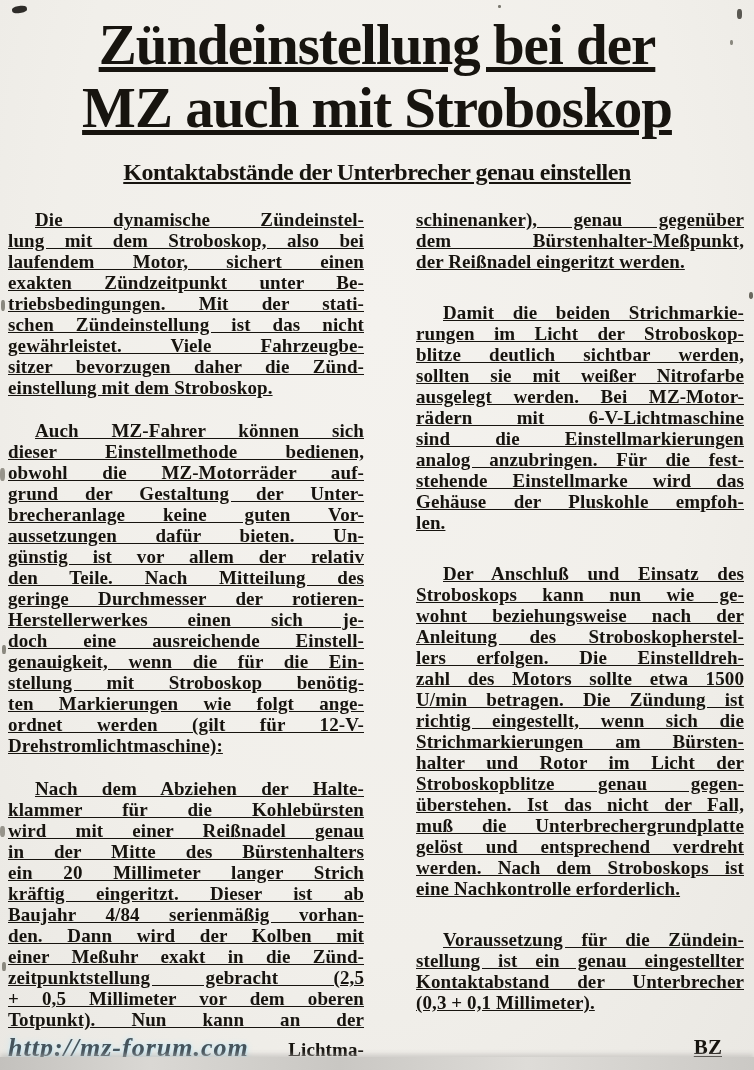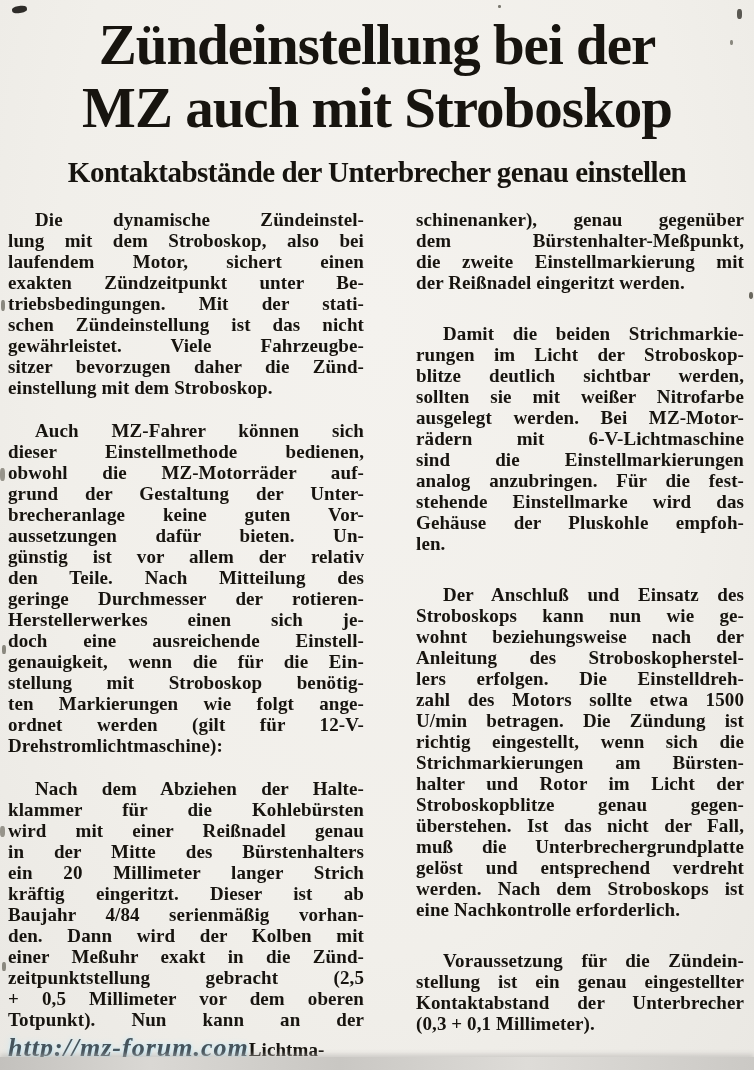--- a/index.html
+++ b/index.html
@@ -10,33 +10,34 @@
   }
   html,body{margin:0;padding:0;background:#888;}
   .page{
     position:relative;
     width:754px;height:1070px;
     margin:0 auto;
     background:radial-gradient(ellipse at 50% 30%, #f4f2ee 0%, var(--paper) 60%, #eae8e3 100%);
     color:var(--ink);
     font-family:"Liberation Serif","DejaVu Serif",serif;
     overflow:hidden;
+    text-decoration:underline;
   }
   .headline{
     text-align:center;
     font-weight:700;
     font-size:57px;
     line-height:63px;
     letter-spacing:-1px;
     padding-top:13px;
   }
   .subhead{
     text-align:center;
     font-weight:700;
-    font-size:29px;
+    font-size:24px;
     line-height:32px;
     margin-top:17px;
     letter-spacing:-0.5px;
   }
   .columns{
     display:flex;
     gap:24px;
     padding:0 10px 0 8px;
     margin-top:21px;
   }
@@ -47,21 +48,21 @@
     line-height:21px;
     font-weight:700;
     letter-spacing:0.1px;
   }
   .para{margin-bottom:22px;}
   .col-right .para{margin-bottom:30px;margin-left:28px;}
   .line.just{text-align:justify;text-align-last:justify;}
   .line.indent{text-indent:27px;}
   .wm-line{
     display:flex;
-    justify-content:flex-start;
+    justify-content:space-between;
     align-items:baseline;
     line-height:27px;
     margin-top:4px;
   }
   .watermark{
     font-style:italic;
     font-weight:700;
     font-size:26px;
     letter-spacing:1px;
     color:var(--watermark);
@@ -144,21 +145,20 @@
               <span>Lichtma-</span>
             </div>
           </div>
         </div>
     </div>
     <div class="col col-right">
       <div class="paras">
           <div class="para">
             <div class="line just">schinenanker), genau gegenüber</div>
             <div class="line just">dem Bürstenhalter-Meßpunkt,</div>
-            <div class="line just">die zweite Einstellmarkierung mit</div>
             <div class="line">der Reißnadel eingeritzt werden.</div>
           </div>
           <div class="para">
             <div class="line just indent">Damit die beiden Strichmarkie-</div>
             <div class="line just">rungen im Licht der Stroboskop-</div>
             <div class="line just">blitze deutlich sichtbar werden,</div>
             <div class="line just">sollten sie mit weißer Nitrofarbe</div>
             <div class="line just">ausgelegt werden. Bei MZ-Motor-</div>
             <div class="line just">rädern mit 6-V-Lichtmaschine</div>
             <div class="line just">sind die Einstellmarkierungen</div>

